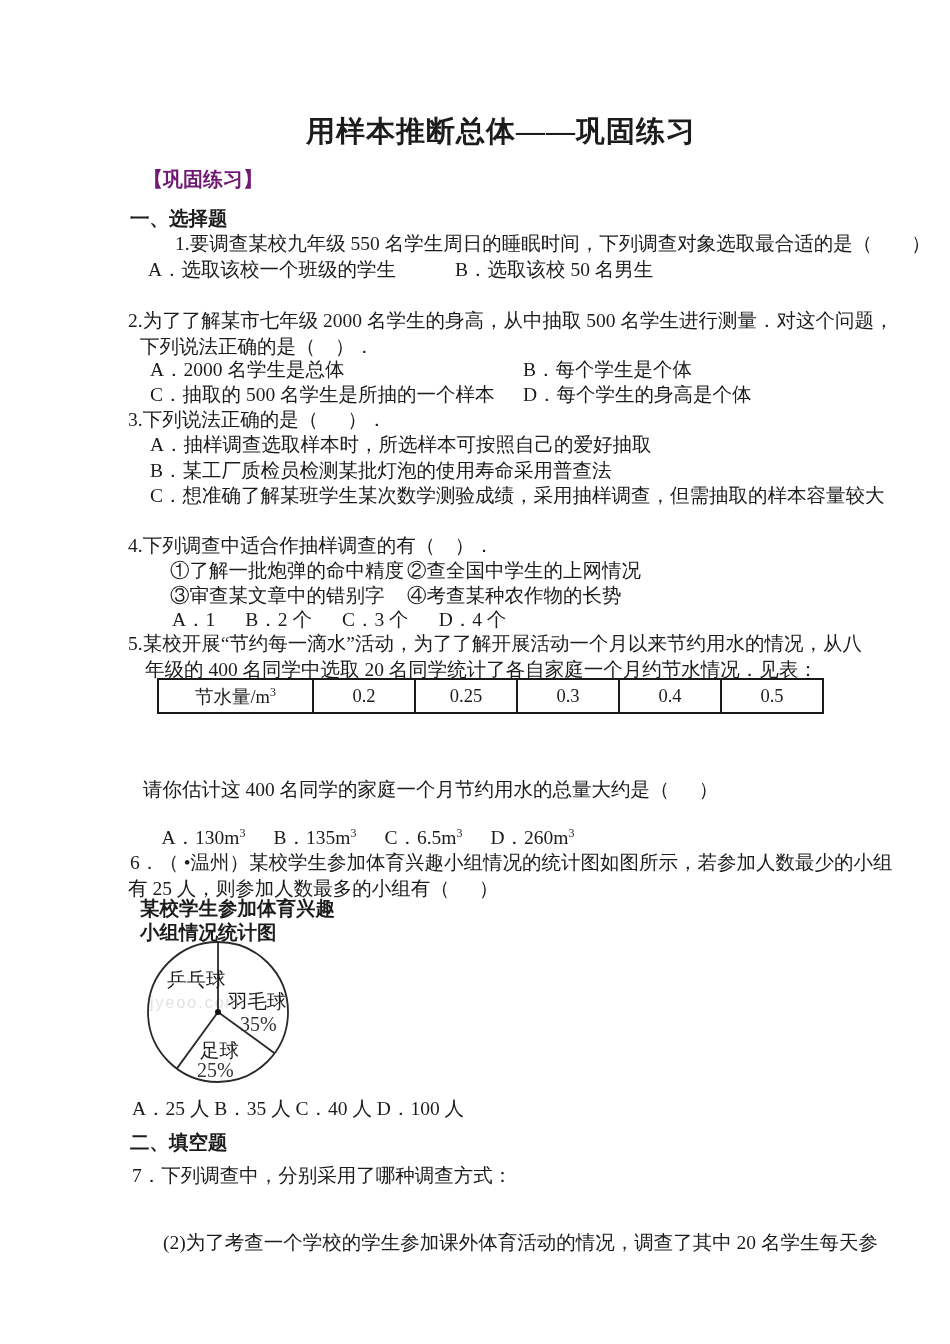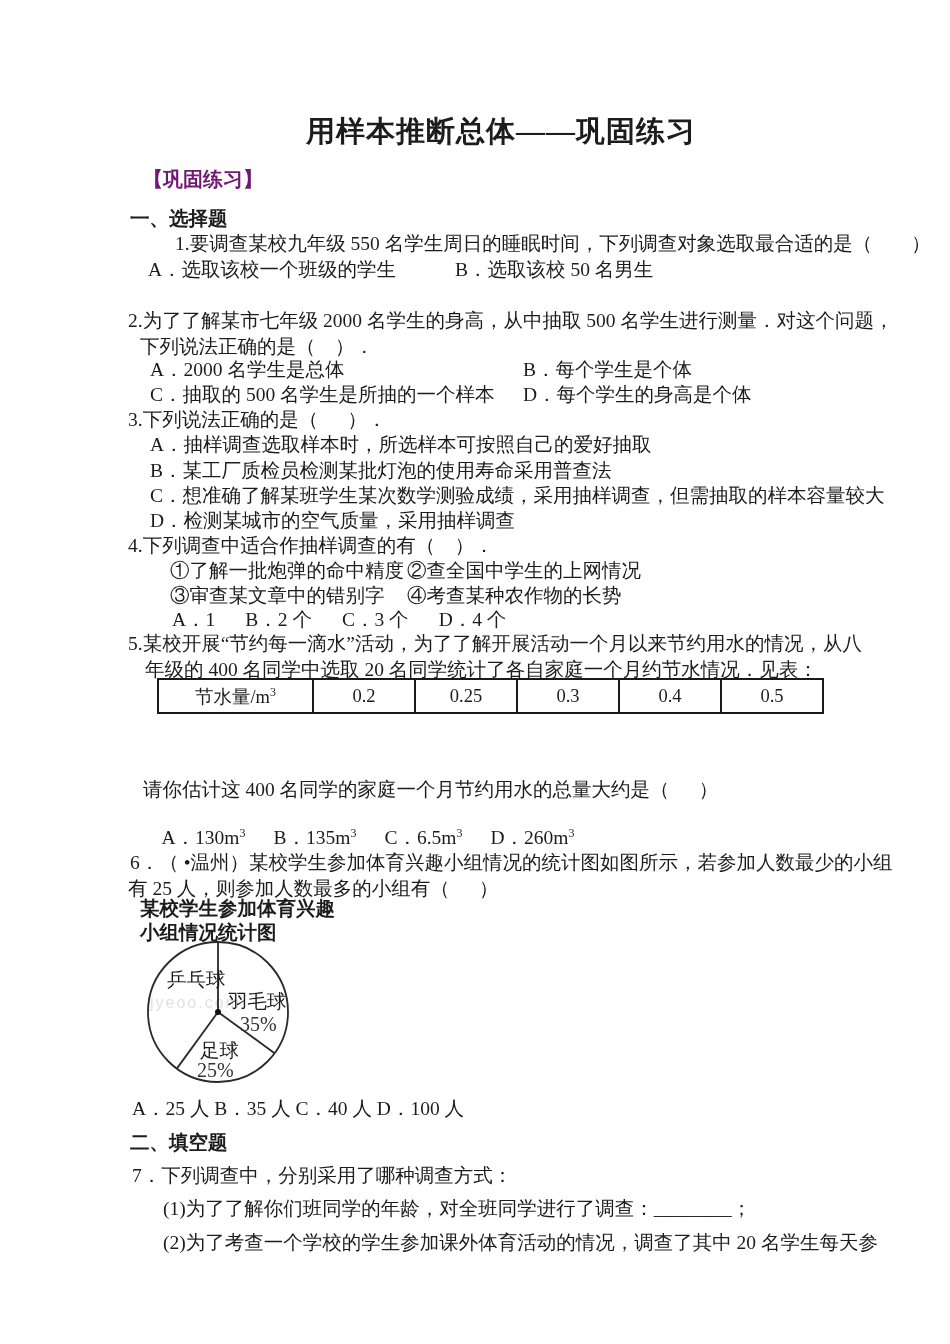--- a/index.html
+++ b/index.html
@@ -80,21 +80,20 @@
 
   <div class="ln L-q2l1">2.为了了解某市七年级 2000 名学生的身高，从中抽取 500 名学生进行测量．对这个问题，</div>
   <div class="ln L-q2l2">下列说法正确的是（    ）．</div>
   <div class="ln L-q2ab"><span class="iw w373">A．2000 名学生是总体</span><span>B．每个学生是个体</span></div>
   <div class="ln L-q2cd"><span class="iw w373">C．抽取的 500 名学生是所抽的一个样本</span><span>D．每个学生的身高是个体</span></div>
 
   <div class="ln L-q3stem">3.下列说法正确的是（      ）．</div>
   <div class="ln L-q3a">A．抽样调查选取样本时，所选样本可按照自己的爱好抽取</div>
   <div class="ln L-q3b">B．某工厂质检员检测某批灯泡的使用寿命采用普查法</div>
   <div class="ln L-q3c">C．想准确了解某班学生某次数学测验成绩，采用抽样调查，但需抽取的样本容量较大</div>
-  <div class="ln L-q3d">D．检测某城市的空气质量，采用抽样调查</div>
 
   <div class="ln L-q4stem">4.下列调查中适合作抽样调查的有（    ）．</div>
   <div class="ln L-q4i12"><span class="iw w237">①了解一批炮弹的命中精度</span><span>②查全国中学生的上网情况</span></div>
   <div class="ln L-q4i34"><span class="iw w237">③审查某文章中的错别字</span><span>④考查某种农作物的长势</span></div>
   <div class="ln L-q4opts mr28"><span class="opt">A．1</span><span class="opt">B．2 个</span><span class="opt">C．3 个</span><span class="opt">D．4 个</span></div>
 
   <div class="ln L-q5l1">5.某校开展“节约每一滴水”活动，为了了解开展活动一个月以来节约用水的情况，从八</div>
   <div class="ln L-q5l2">年级的 400 名同学中选取 20 名同学统计了各自家庭一个月约节水情况．见表：</div>
 
   <table class="wtable">
@@ -135,16 +134,15 @@
   <div class="pie-label pl-ym">羽毛球</div>
   <div class="pie-label pl-ym-pct">35%</div>
   <div class="pie-label pl-zq">足球</div>
   <div class="pie-label pl-zq-pct">25%</div>
 
   <div class="ln L-q6ans">A．25 人 B．35 人 C．40 人 D．100 人</div>
 
   <div class="ln L-sec2 b">二、填空题</div>
 
   <div class="ln L-q7stem">7．下列调查中，分别采用了哪种调查方式：</div>
-  <div class="ln L-q7s1">(1)为了了解你们班同学的年龄，对全班同学进行了调查：________；</div>
   <div class="ln L-q7s2">(2)为了考查一个学校的学生参加课外体育活动的情况，调查了其中 20 名学生每天参</div>
 
 </div>
 
 </body></html>

